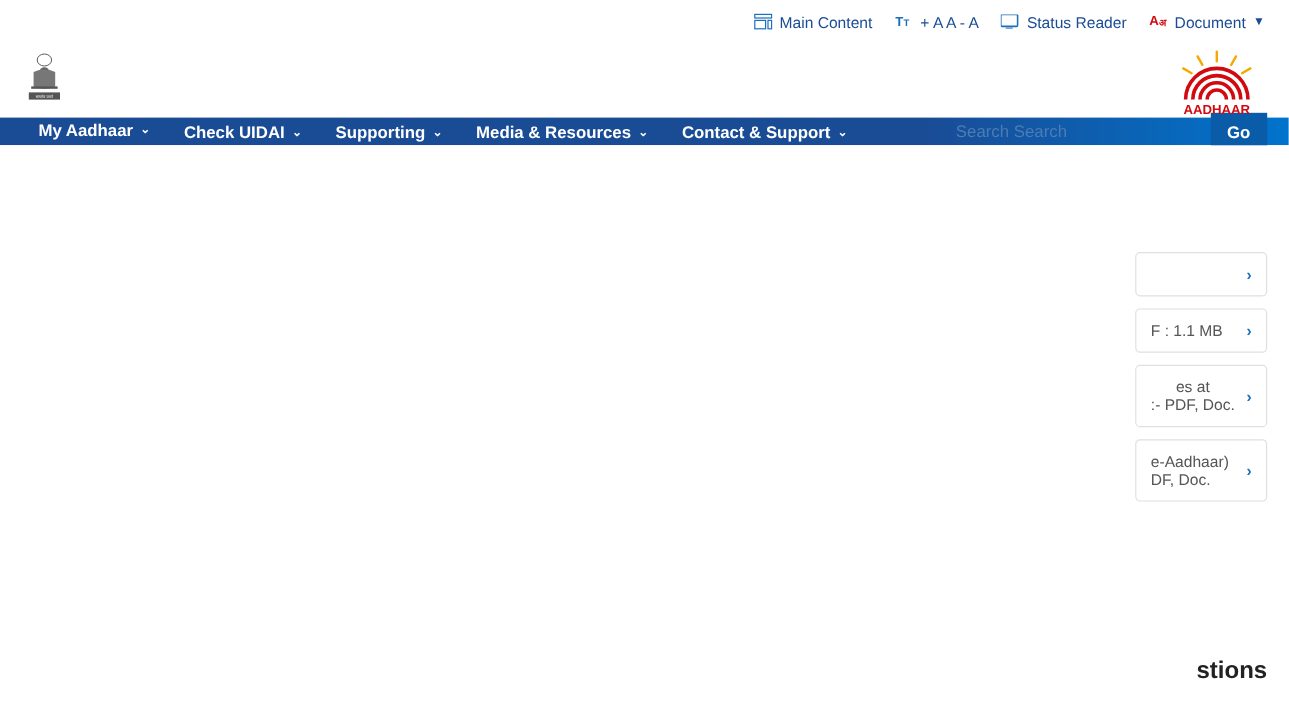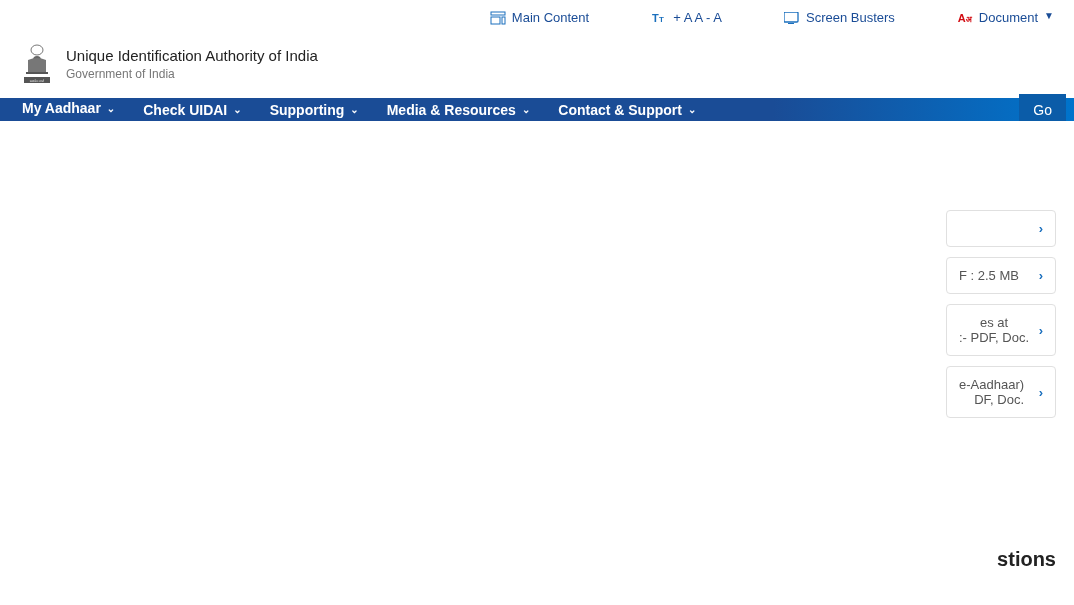--- a/index.html
+++ b/index.html
@@ -1,32 +1,32 @@
 <!DOCTYPE html>
 <html><head>
   <meta charset="utf-8">
   <style>
     * { margin: 0; padding: 0; box-sizing: border-box; font-family: Arial, Helvetica, sans-serif; }
     body { background: #fff; color: #333; font-size: 13px; }
     .topbar { display: flex; justify-content: flex-end; align-items: center; gap: 18px; padding: 10px 20px 12px; }
-    .topbar-item { display: flex; gap: 6px; color: #1a4c96; font-size: 13px; cursor: pointer; margin-left: 44px; }
+    .topbar-item { display: flex; align-items: center; gap: 6px; color: #1a4c96; font-size: 13px; cursor: pointer; }
     .topbar-icon { width: 16px; height: 16px; display: inline-flex; align-items: center; justify-content: center; }
     .header { display: flex; align-items: center; padding: 4px 20px 12px; position: relative; }
     .emblem { width: 34px; height: 44px; margin-right: 12px; }
     .org { line-height: 1.35; }
     .org-title { font-size: 15px; color: #222; font-weight: 400; }
     .org-sub { font-size: 12px; color: #777; }
     .aadhaar-logo { position: absolute; right: 20px; bottom: -2px; z-index: 5; }
-    .navbar { background: linear-gradient(to right, #1a4c96 0%, #1a4c96 72%, #0074cc 100%); height: 23px; display: flex; align-items: center; padding: 0 8px; position: relative; }
+    .navbar { background: linear-gradient(to right, #1a4c96 0%, #1a4c96 72%, #0074cc 100%); height: 23px; display: flex; align-items: center; padding: 0 18px; position: relative; }
     .nav-item { color: #fff; font-size: 14px; font-weight: 700; padding: 0 14px; height: 38px; display: inline-flex; align-items: center; gap: 6px; cursor: pointer; }
     .nav-item.active { border-bottom: 3px solid #fff; }
     .search-wrap { margin-left: auto; display: flex; align-items: center; }
     .search-input { background: transparent; border: none; border-bottom: 1px solid #cfe3f5; color: #cfe3f5; font-size: 14px; padding: 4px 0; width: 200px; outline: none; }
     .search-input::placeholder { color: #4a7db5; }
-    .go-btn { background: #0b5ca8; color: #fff; border: none; font-size: 14px; font-weight: 400; padding: 8px 14px; margin-left: 12px; cursor: pointer; }
+    .go-btn { background: #0b5ca8; color: #fff; border: none; font-size: 14px; font-weight: 700; padding: 8px 14px; margin-left: 12px; cursor: pointer; }
     .mega { position: absolute; left: 20px; top: 38px; background: #fff; box-shadow: 0 6px 18px rgba(0,0,0,0.18); padding: 18px 0 24px; display: flex; z-index: 10; width: 920px; }
     .col { padding: 0 24px; flex: 1; min-width: 0; }
     .col + .col { border-left: none; }
     .col-title { font-size: 15px; font-weight: 700; color: #222; margin-bottom: 12px; }
     .menu-link { display: block; font-size: 13px; color: #555; padding: 6px 0; line-height: 1.4; cursor: pointer; }
     .menu-link.highlight { background: #e3f1f2; border-bottom: 2px solid #d10a10; padding: 6px 4px; margin: 0 -4px; }
     .sec-title { font-size: 15px; font-weight: 700; color: #222; margin: 14px 0 12px; }
     .ext-icon { font-size: 12px; margin-left: 2px; }
     .bg-cards { position: absolute; right: 18px; top: 210px; width: 110px; }
     .card-stub { border: 1px solid #e0e0e0; border-radius: 4px; padding: 10px 12px; margin-bottom: 10px; display: flex; justify-content: space-between; align-items: center; color: #555; font-size: 13px; background: #fff; }
@@ -57,43 +57,55 @@
     </span>
     <span>+ A A - A</span>
   </div>
   <div class="topbar-item">
     <span class="topbar-icon">
       <svg width="16" height="12" viewBox="0 0 16 12">
           <rect x="0" y="0" width="14" height="10" rx="1" fill="none" stroke="#1a6fbd" stroke-width="1.3"></rect>
           <rect x="4" y="11" width="6" height="1" fill="#1a6fbd"></rect>
         </svg>
     </span>
-    <span>Screen Busters</span>
+    <span>Status Reader</span>
   </div>
   <div class="topbar-item">
     <span class="topbar-icon" style="color:#d10a10;font-size:11px;font-weight:bold;">A<sub style="font-size:8px;">अ</sub></span>
     <span>Document</span>
     <span class="chev-down">▼</span>
   </div>
 </div>
 
 <div class="header">
   <div class="emblem">
     <svg width="34" height="44" viewBox="0 0 34 44">
       <ellipse cx="17" cy="8" rx="6" ry="5" fill="none" stroke="#555" stroke-width="0.8"></ellipse>
       <circle cx="17" cy="18" r="4" fill="#666"></circle>
       <path d="M8 18 Q17 14 26 18 L26 30 Q17 34 8 30 Z" fill="#777"></path>
       <rect x="6" y="30" width="22" height="2" fill="#555"></rect>
       <rect x="4" y="35" width="26" height="6" fill="#555"></rect>
       <text x="17" y="40" font-size="3" fill="#fff" text-anchor="middle">सत्यमेव जयते</text>
     </svg>
   </div>
-  <div class="org">
-    <div class="org-title">Unique Identification Authority of India</div>
-    <div class="org-sub">Government of India</div>
+  <div class="aadhaar-logo">
+    <svg width="80" height="56" viewBox="0 0 80 56">
+      <g stroke="#f4a800" stroke-width="2" stroke-linecap="round">
+        <line x1="40" y1="2" x2="40" y2="10"></line>
+        <line x1="24" y1="6" x2="28" y2="13"></line>
+        <line x1="56" y1="6" x2="52" y2="13"></line>
+        <line x1="12" y1="16" x2="19" y2="20"></line>
+        <line x1="68" y1="16" x2="61" y2="20"></line>
+      </g>
+      <path d="M14 42 A26 26 0 0 1 66 42" fill="none" stroke="#d10a10" stroke-width="3"></path>
+      <path d="M20 42 A20 20 0 0 1 60 42" fill="none" stroke="#d10a10" stroke-width="3"></path>
+      <path d="M26 42 A14 14 0 0 1 54 42" fill="none" stroke="#d10a10" stroke-width="3"></path>
+      <path d="M32 42 A8 8 0 0 1 48 42" fill="none" stroke="#d10a10" stroke-width="3"></path>
+      <text x="40" y="54" font-size="11" font-weight="bold" fill="#d10a10" text-anchor="middle">AADHAAR</text>
+    </svg>
   </div>
 </div>
 
 <div class="navbar">
   <div class="nav-item active">
       <span>My Aadhaar</span>
       <span class="chev-down">⌄</span>
     </div>
   <div class="nav-item">
       <span>Check UIDAI</span>
@@ -105,20 +117,21 @@
     </div>
   <div class="nav-item">
       <span>Media &amp; Resources</span>
       <span class="chev-down">⌄</span>
     </div>
   <div class="nav-item">
       <span>Contact &amp; Support</span>
       <span class="chev-down">⌄</span>
     </div>
   <div class="search-wrap">
+    <input class="search-input" placeholder="Search Search" style="">
     <button class="go-btn">Go</button>
   </div>
 
   <div class="mega">
     <div class="col">
       <div class="col-title">Update Your Aadhaar</div>
       <a class="menu-link">Document update</a>
       <a class="menu-link">Check Aadhaar Update Status</a>
       <a class="menu-link">Update Demographics Data &amp; Check Status</a>
       <a class="menu-link">List of Supporting Documents for Aadhaar Enrolment &amp; Update</a>
@@ -177,27 +190,27 @@
     </div>
   </div>
 </div>
 
 <div class="bg-cards">
   <div class="card-stub">
       <span></span>
       <span class="chevron">›</span>
     </div>
   <div class="card-stub">
-      <span>F : 2.5 MB</span>
+      <span>F : 1.1 MB</span>
       <span class="chevron">›</span>
     </div>
   <div class="card-stub">
       <span style="white-space:pre-line;text-align:center;">es at
 :- PDF, Doc.</span>
       <span class="chevron">›</span>
     </div>
   <div class="card-stub">
-      <span style="white-space:pre-line;text-align:right;">e-Aadhaar)
+      <span style="white-space:pre-line;">e-Aadhaar)
 DF, Doc.</span>
       <span class="chevron">›</span>
     </div>
 </div>
 <div class="faq-stub">stions</div>
 
 </body></html>

